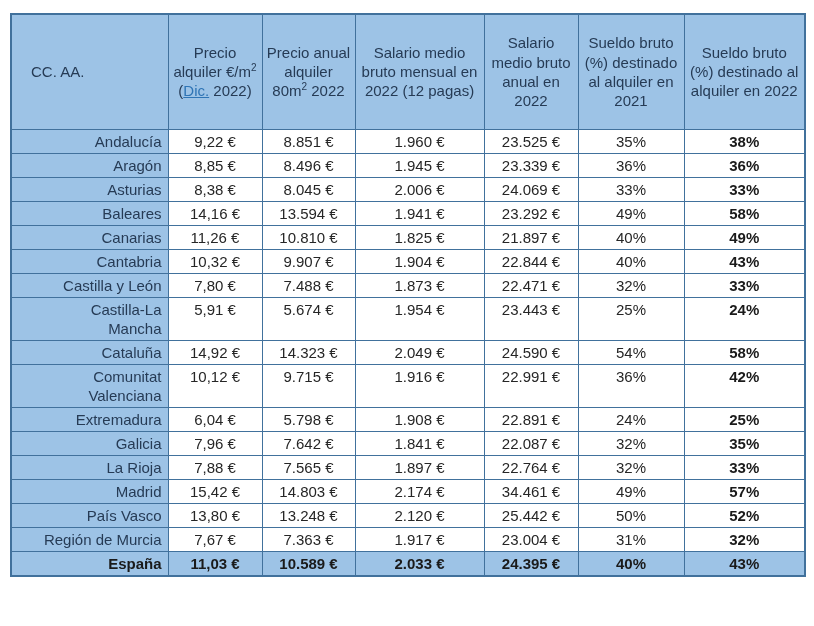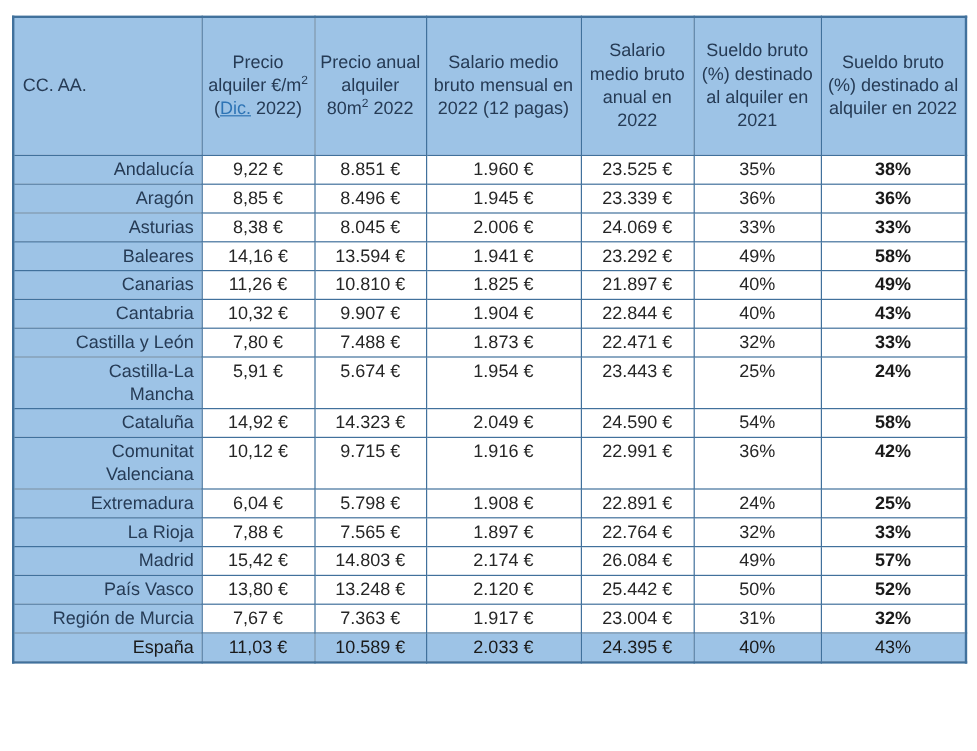--- a/index.html
+++ b/index.html
@@ -37,21 +37,21 @@
     font-weight: 400;
     font-size: 15px;
     line-height: 1.28;
     color: var(--heading-text);
     text-align: center;
     vertical-align: middle;
     padding: 2px 4px;
   }
   thead th.first {
     text-align: left;
-    padding-left: 7px;
+    padding-left: 19px;
   }
   thead sup { font-size: 10px; line-height: 0; }
   .dic-link {
     color: var(--link-color);
     text-decoration: underline;
     cursor: pointer;
   }
   tbody td {
     font-size: 15px;
     line-height: 19px;
@@ -66,21 +66,21 @@
     text-align: right;
     padding-left: 7px;
     color: var(--heading-text);
   }
   tbody td:last-child {
     font-weight: 700;
     color: var(--bold-text);
   }
   tbody tr.total td {
     background: var(--panel-blue);
-    font-weight: 400;
+    font-weight: 700;
     color: var(--bold-text);
     margin-top: 24px;
   }
 </style>
 </head>
 <body>
 
 <div class="table-wrap">
   <table>
     <colgroup>
@@ -197,34 +197,43 @@
         <tr>
           <td class="region">Extremadura</td>
           <td>6,04 €</td>
           <td>5.798 €</td>
           <td>1.908 €</td>
           <td>22.891 €</td>
           <td>24%</td>
           <td>25%</td>
         </tr>
         <tr>
+          <td class="region">Galicia</td>
+          <td>7,96 €</td>
+          <td>7.642 €</td>
+          <td>1.841 €</td>
+          <td>22.087 €</td>
+          <td>32%</td>
+          <td>35%</td>
+        </tr>
+        <tr>
           <td class="region">La Rioja</td>
           <td>7,88 €</td>
           <td>7.565 €</td>
           <td>1.897 €</td>
           <td>22.764 €</td>
           <td>32%</td>
           <td>33%</td>
         </tr>
         <tr>
           <td class="region">Madrid</td>
           <td>15,42 €</td>
           <td>14.803 €</td>
           <td>2.174 €</td>
-          <td>26.084 €</td>
+          <td>34.461 €</td>
           <td>49%</td>
           <td>57%</td>
         </tr>
         <tr>
           <td class="region">País Vasco</td>
           <td>13,80 €</td>
           <td>13.248 €</td>
           <td>2.120 €</td>
           <td>25.442 €</td>
           <td>50%</td>

